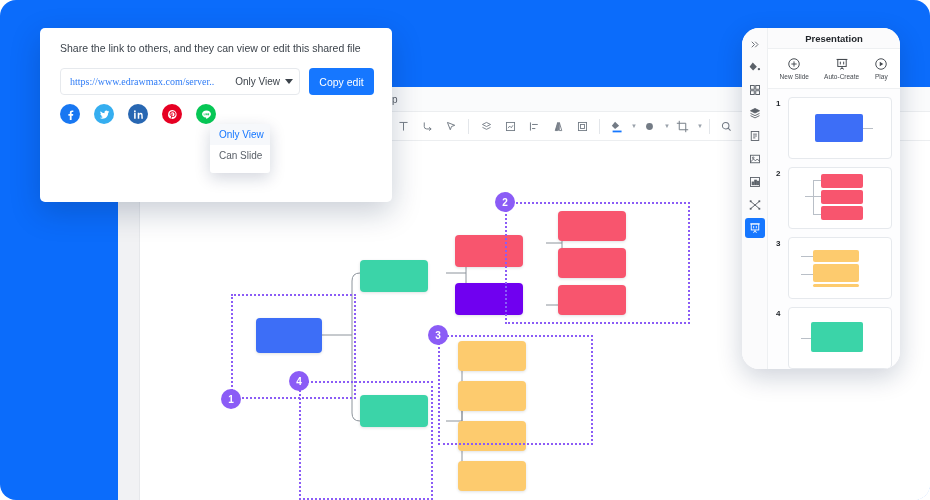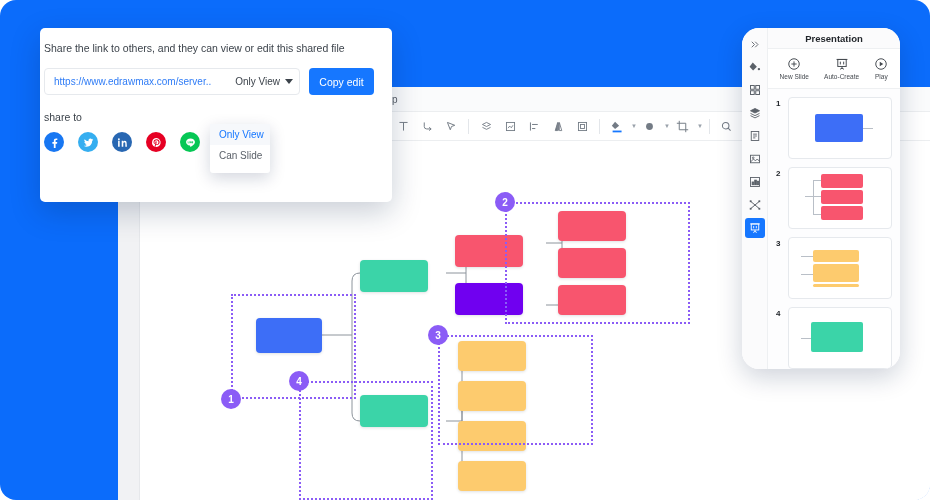--- a/index.html
+++ b/index.html
@@ -105,39 +105,39 @@
     border-radius: 5px;
     box-shadow: 0 10px 30px rgba(10,30,70,.22);
     z-index: 30;
   }
   .sd-head {
     height: 30px;
     display: flex; align-items: center; justify-content: center;
     border-bottom: 1px solid #eef0f2;
   }
   .sd-title { font-size: 11px; font-weight: bold; color: #22262b; }
-  .sd-body { padding: 14px 18px 0 4px; }
+  .sd-body { padding: 14px 18px 0 20px; }
   .sd-desc { font-size: 10.5px; color: #3c434b; }
   .link-row {
     margin-top: 14px;
     display: flex; align-items: stretch; gap: 9px;
   }
   .link-input {
     flex: 1 1 auto;
     height: 27px;
     border: 1px solid #e6e9ed;
     border-radius: 4px;
     background: #fff;
     display: flex; align-items: center;
     padding: 0 6px 0 9px;
     position: relative;
   }
   .link-url {
     font-size: 10px; color: #2f7cf6;
-    flex: 1 1 auto; overflow: hidden; white-space: nowrap;
+    flex: 1 1 auto; overflow: hidden; white-space: nowrap; font-family: Liberation Serif, serif;
   }
   .perm-sel {
     font-size: 10px; color: #3c434b;
     display: flex; align-items: center; gap: 5px;
     white-space: nowrap;
     padding-left: 6px;
   }
   .perm-caret {
     width: 0; height: 0;
     border-left: 4px solid transparent;
@@ -426,21 +426,20 @@
         <div class="link-input">
           <span class="link-url">https://www.edrawmax.com/server..</span>
           <span class="perm-sel">
             <span>Only View</span>
             <span class="perm-caret"></span>
           </span>
         </div>
         <button class="copy-btn">Copy edit</button>
       </div>
 
-      <div class="share-to">share to</div>
 
       <div class="socials" id="socials">
           <div class="soc" style="background: rgb(24, 119, 242);">
             <svg width="11" height="11" viewBox="0 0 16 16" fill="#fff">
               <path d="M9.6 16V9.7h2.1l.32-2.45H9.6V5.7c0-.71.2-1.19 1.2-1.19h1.3V2.33A17 17 0 0010.2 2.2c-1.9 0-3.2 1.16-3.2 3.28v1.77H4.9V9.7H7V16z"></path>
             </svg>
           </div>
           <div class="soc" style="background: rgb(53, 174, 240);">
             <svg width="11" height="11" viewBox="0 0 16 16" fill="#fff">
               <path d="M15 3.6a5.6 5.6 0 01-1.6.45 2.8 2.8 0 001.23-1.55 5.6 5.6 0 01-1.78.68A2.8 2.8 0 008 5.73c0 .22.02.43.07.63A7.95 7.95 0 012.3 3.4a2.8 2.8 0 00.87 3.73 2.8 2.8 0 01-1.27-.35v.04a2.8 2.8 0 002.25 2.74 2.8 2.8 0 01-1.26.05 2.8 2.8 0 002.61 1.94A5.6 5.6 0 011 12.7 7.9 7.9 0 005.3 14c5.15 0 7.96-4.26 7.96-7.96l-.01-.36A5.7 5.7 0 0015 3.6z"></path>

